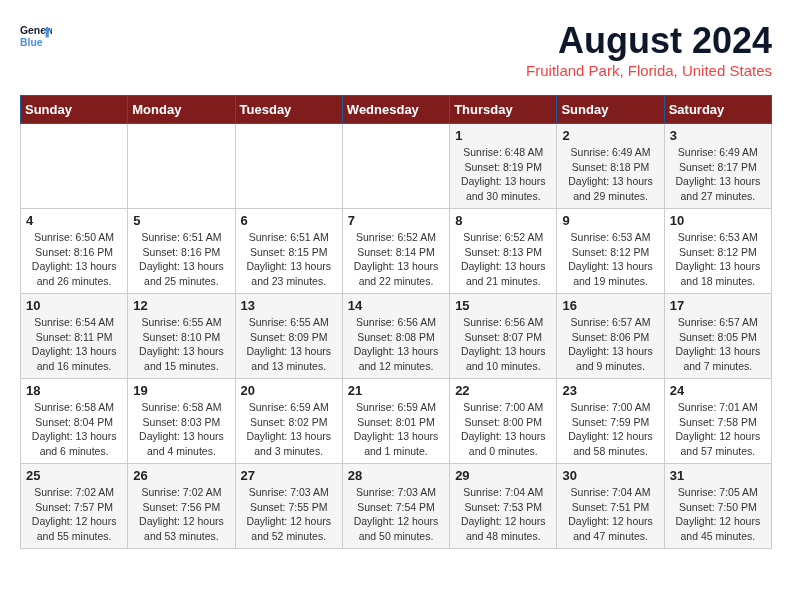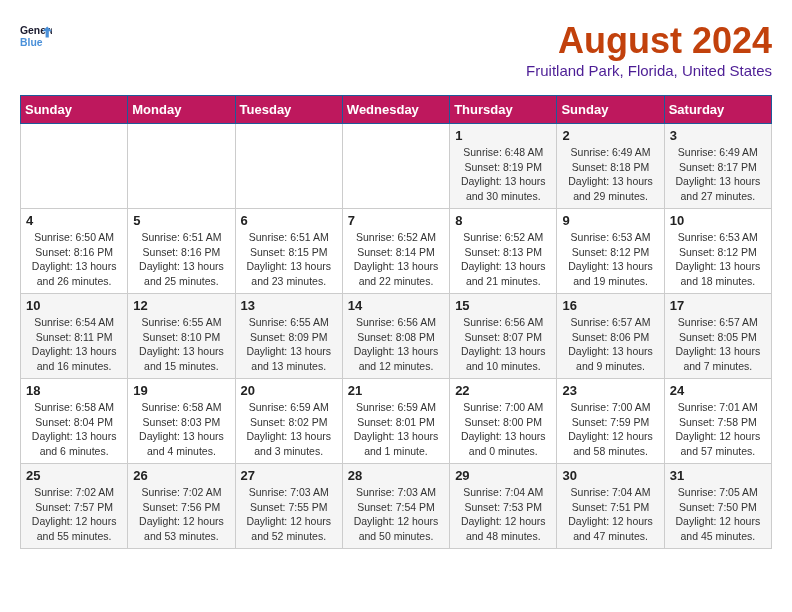--- a/index.html
+++ b/index.html
@@ -24,33 +24,33 @@
     .logo-icon {
       width: 32px;
       height: 32px;
     }
     .title-block {
       text-align: right;
     }
     .main-title {
       font-size: 36px;
       font-weight: bold;
-      color: #c2410c;
+      color: #0f172a;
     }
     .subtitle {
       font-size: 15px;
-      color: #4c1d95;
+      color: #ef4444;
     }
     table {
       width: 100%;
       border-collapse: collapse;
       table-layout: fixed;
     }
     thead tr th {
-      background: #be185d;
+      background: #7f1d1d;
       color: #fff;
       font-size: 13px;
       font-weight: bold;
       padding: 6px 4px;
       text-align: left;
       border: 1px solid #1e5a9a;
     }
     tbody tr td {
       vertical-align: top;
       border: 1px solid #ccc;

